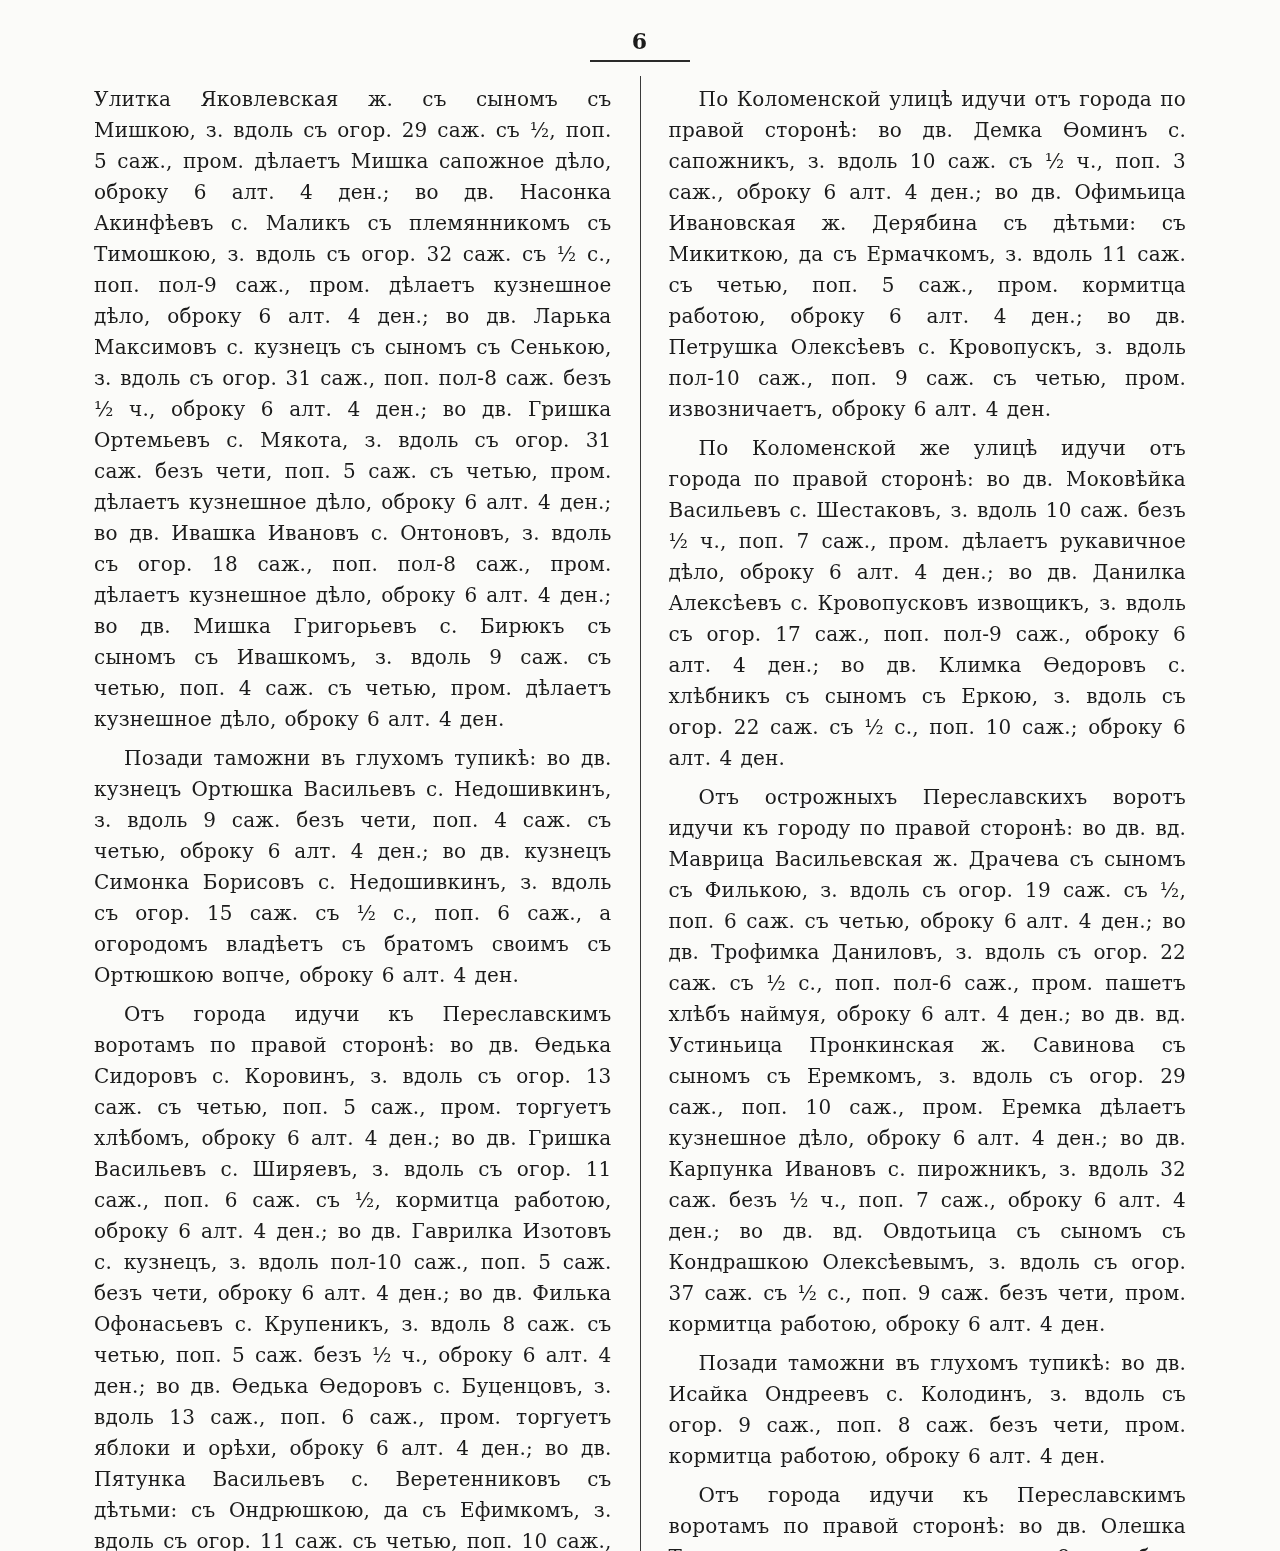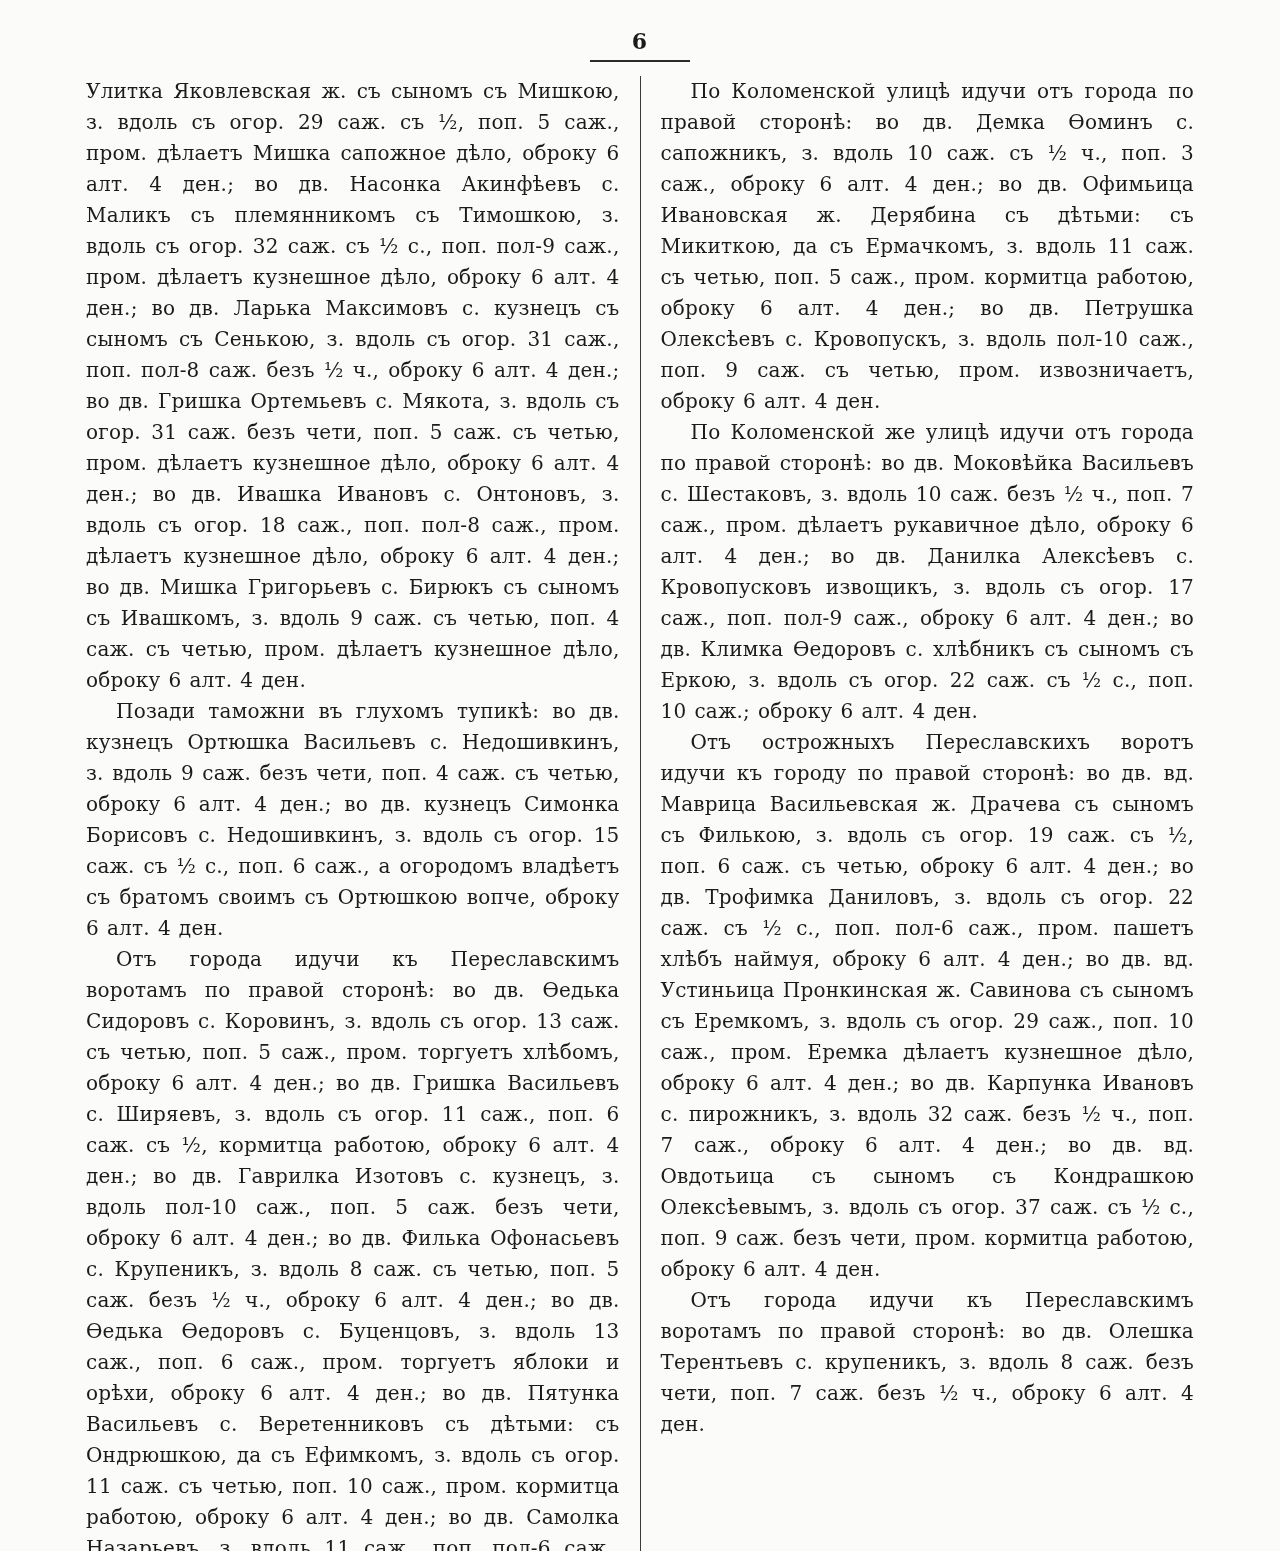--- a/index.html
+++ b/index.html
@@ -40,21 +40,21 @@
     min-width: 0;
   }
   .col-left {
     padding-right: 20px;
     border-right: 1.5px solid #3a3a3a;
   }
   .col-right {
     padding-left: 20px;
   }
   .para {
-    margin: 0;
+    margin: 8px;
     font-size: 20px;
     line-height: 31px;
     text-align: justify;
     text-indent: 30px;
     letter-spacing: 0.2px;
     word-spacing: 1.5px;
     font-weight: 500;
   }
   .para.cont {
     text-indent: 0;
@@ -74,19 +74,20 @@
     <div class="col col-left">
       <p class="para cont">Улитка Яковлевская ж. съ сыномъ съ Мишкою, з. вдоль съ огор. 29 саж. съ ½, поп. 5 саж., пром. дѣлаетъ Мишка сапожное дѣло, оброку 6 алт. 4 ден.; во дв. Насонка Акинфѣевъ с. Маликъ съ племянникомъ съ Тимошкою, з. вдоль съ огор. 32 саж. съ ½ с., поп. пол-9 саж., пром. дѣлаетъ кузнешное дѣло, оброку 6 алт. 4 ден.; во дв. Ларька Максимовъ с. кузнецъ съ сыномъ съ Сенькою, з. вдоль съ огор. 31 саж., поп. пол-8 саж. безъ ½ ч., оброку 6 алт. 4 ден.; во дв. Гришка Ортемьевъ с. Мякота, з. вдоль съ огор. 31 саж. безъ чети, поп. 5 саж. съ четью, пром. дѣлаетъ кузнешное дѣло, оброку 6 алт. 4 ден.; во дв. Ивашка Ивановъ с. Онтоновъ, з. вдоль съ огор. 18 саж., поп. пол-8 саж., пром. дѣлаетъ кузнешное дѣло, оброку 6 алт. 4 ден.; во дв. Мишка Григорьевъ с. Бирюкъ съ сыномъ съ Ивашкомъ, з. вдоль 9 саж. съ четью, поп. 4 саж. съ четью, пром. дѣлаетъ кузнешное дѣло, оброку 6 алт. 4 ден.</p>
       <p class="para">Позади таможни въ глухомъ тупикѣ: во дв. кузнецъ Ортюшка Васильевъ с. Недошивкинъ, з. вдоль 9 саж. безъ чети, поп. 4 саж. съ четью, оброку 6 алт. 4 ден.; во дв. кузнецъ Симонка Борисовъ с. Недошивкинъ, з. вдоль съ огор. 15 саж. съ ½ с., поп. 6 саж., а огородомъ владѣетъ съ братомъ своимъ съ Ортюшкою вопче, оброку 6 алт. 4 ден.</p>
       <p class="para">Отъ города идучи къ Переславскимъ воротамъ по правой сторонѣ: во дв. Ѳедька Сидоровъ с. Коровинъ, з. вдоль съ огор. 13 саж. съ четью, поп. 5 саж., пром. торгуетъ хлѣбомъ, оброку 6 алт. 4 ден.; во дв. Гришка Васильевъ с. Ширяевъ, з. вдоль съ огор. 11 саж., поп. 6 саж. съ ½, кормитца работою, оброку 6 алт. 4 ден.; во дв. Гаврилка Изотовъ с. кузнецъ, з. вдоль пол-10 саж., поп. 5 саж. безъ чети, оброку 6 алт. 4 ден.; во дв. Филька Офонасьевъ с. Крупеникъ, з. вдоль 8 саж. съ четью, поп. 5 саж. безъ ½ ч., оброку 6 алт. 4 ден.; во дв. Ѳедька Ѳедоровъ с. Буценцовъ, з. вдоль 13 саж., поп. 6 саж., пром. торгуетъ яблоки и орѣхи, оброку 6 алт. 4 ден.; во дв. Пятунка Васильевъ с. Веретенниковъ съ дѣтьми: съ Ондрюшкою, да съ Ефимкомъ, з. вдоль съ огор. 11 саж. съ четью, поп. 10 саж., пром. кормитца работою, оброку 6 алт. 4 ден.; во дв. Самолка Назарьевъ, з. вдоль 11 саж., поп. пол-6 саж., пром. торгуетъ хлѣбомъ, оброку 6 алт. 4 ден.; во дв. вд. Парасковьица Сидоровская ж. Фетиньина съ сыномъ съ Пронькою, з. вдоль съ огор. 13 саж., поп. 6 саж. безъ ½ ч.,</p>
     </div>
 
     <div class="col col-right">
       <p class="para">По Коломенской улицѣ идучи отъ города по правой сторонѣ: во дв. Демка Ѳоминъ с. сапожникъ, з. вдоль 10 саж. съ ½ ч., поп. 3 саж., оброку 6 алт. 4 ден.; во дв. Офимьица Ивановская ж. Дерябина съ дѣтьми: съ Микиткою, да съ Ермачкомъ, з. вдоль 11 саж. съ четью, поп. 5 саж., пром. кормитца работою, оброку 6 алт. 4 ден.; во дв. Петрушка Олексѣевъ с. Кровопускъ, з. вдоль пол-10 саж., поп. 9 саж. съ четью, пром. извозничаетъ, оброку 6 алт. 4 ден.</p>
       <p class="para">По Коломенской же улицѣ идучи отъ города по правой сторонѣ: во дв. Моковѣйка Васильевъ с. Шестаковъ, з. вдоль 10 саж. безъ ½ ч., поп. 7 саж., пром. дѣлаетъ рукавичное дѣло, оброку 6 алт. 4 ден.; во дв. Данилка Алексѣевъ с. Кровопусковъ извощикъ, з. вдоль съ огор. 17 саж., поп. пол-9 саж., оброку 6 алт. 4 ден.; во дв. Климка Ѳедоровъ с. хлѣбникъ съ сыномъ съ Еркою, з. вдоль съ огор. 22 саж. съ ½ с., поп. 10 саж.; оброку 6 алт. 4 ден.</p>
       <p class="para">Отъ острожныхъ Переславскихъ воротъ идучи къ городу по правой сторонѣ: во дв. вд. Маврица Васильевская ж. Драчева съ сыномъ съ Филькою, з. вдоль съ огор. 19 саж. съ ½, поп. 6 саж. съ четью, оброку 6 алт. 4 ден.; во дв. Трофимка Даниловъ, з. вдоль съ огор. 22 саж. съ ½ с., поп. пол-6 саж., пром. пашетъ хлѣбъ наймуя, оброку 6 алт. 4 ден.; во дв. вд. Устиньица Пронкинская ж. Савинова съ сыномъ съ Еремкомъ, з. вдоль съ огор. 29 саж., поп. 10 саж., пром. Еремка дѣлаетъ кузнешное дѣло, оброку 6 алт. 4 ден.; во дв. Карпунка Ивановъ с. пирожникъ, з. вдоль 32 саж. безъ ½ ч., поп. 7 саж., оброку 6 алт. 4 ден.; во дв. вд. Овдотьица съ сыномъ съ Кондрашкою Олексѣевымъ, з. вдоль съ огор. 37 саж. съ ½ с., поп. 9 саж. безъ чети, пром. кормитца работою, оброку 6 алт. 4 ден.</p>
+      <p class="para">Позади таможни въ глухомъ тупикѣ: во дв. Исайка Ондреевъ с. Колодинъ, з. вдоль съ огор. 9 саж., поп. 8 саж. безъ чети, пром. кормитца работою, оброку 6 алт. 4 ден.</p>
       <p class="para">Отъ города идучи къ Переславскимъ воротамъ по правой сторонѣ: во дв. Олешка Терентьевъ с. крупеникъ, з. вдоль 8 саж. безъ чети, поп. 7 саж. безъ ½ ч., оброку 6 алт. 4 ден.</p>
 
     </div>
 
   </div>
 
 </div>
 
 </body></html>

